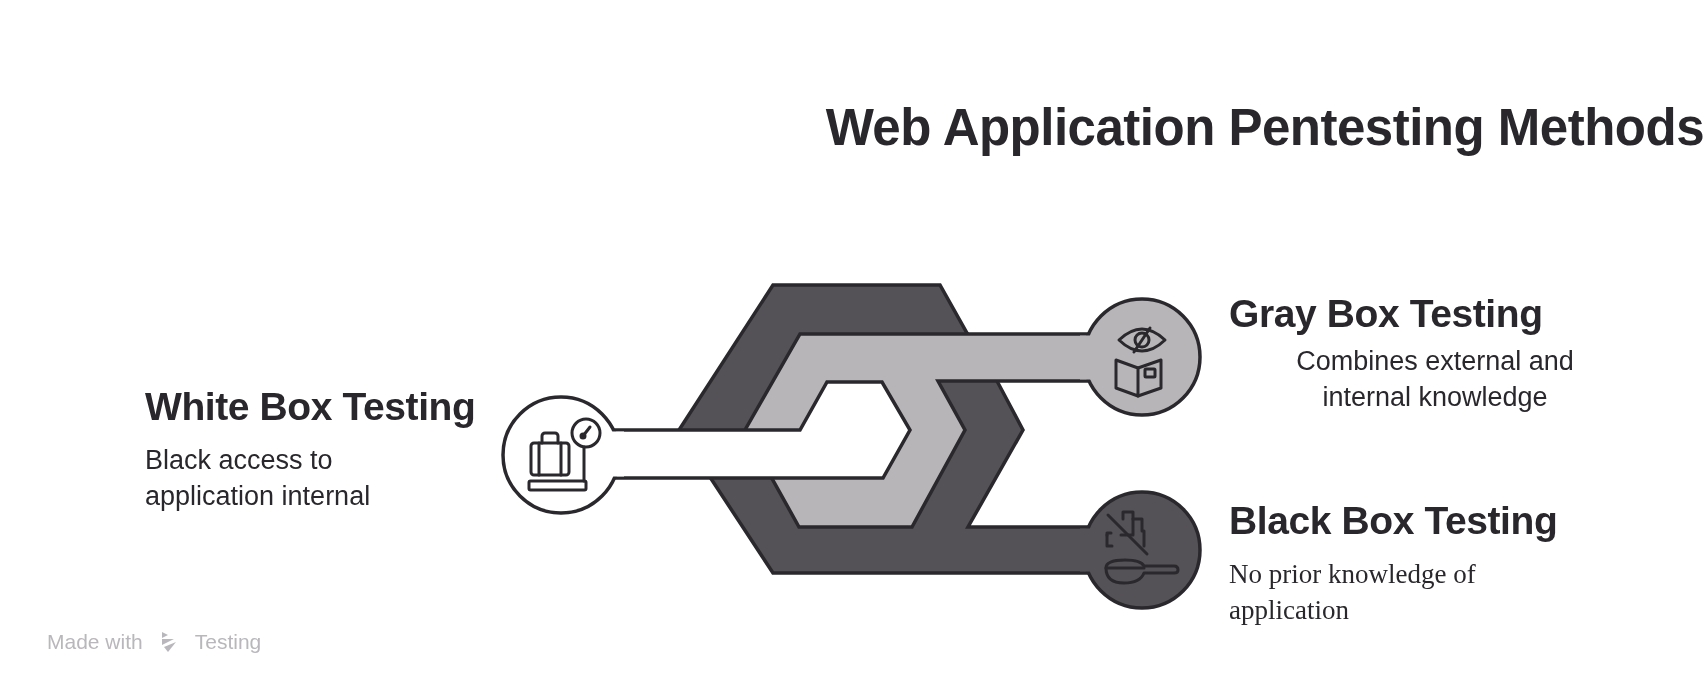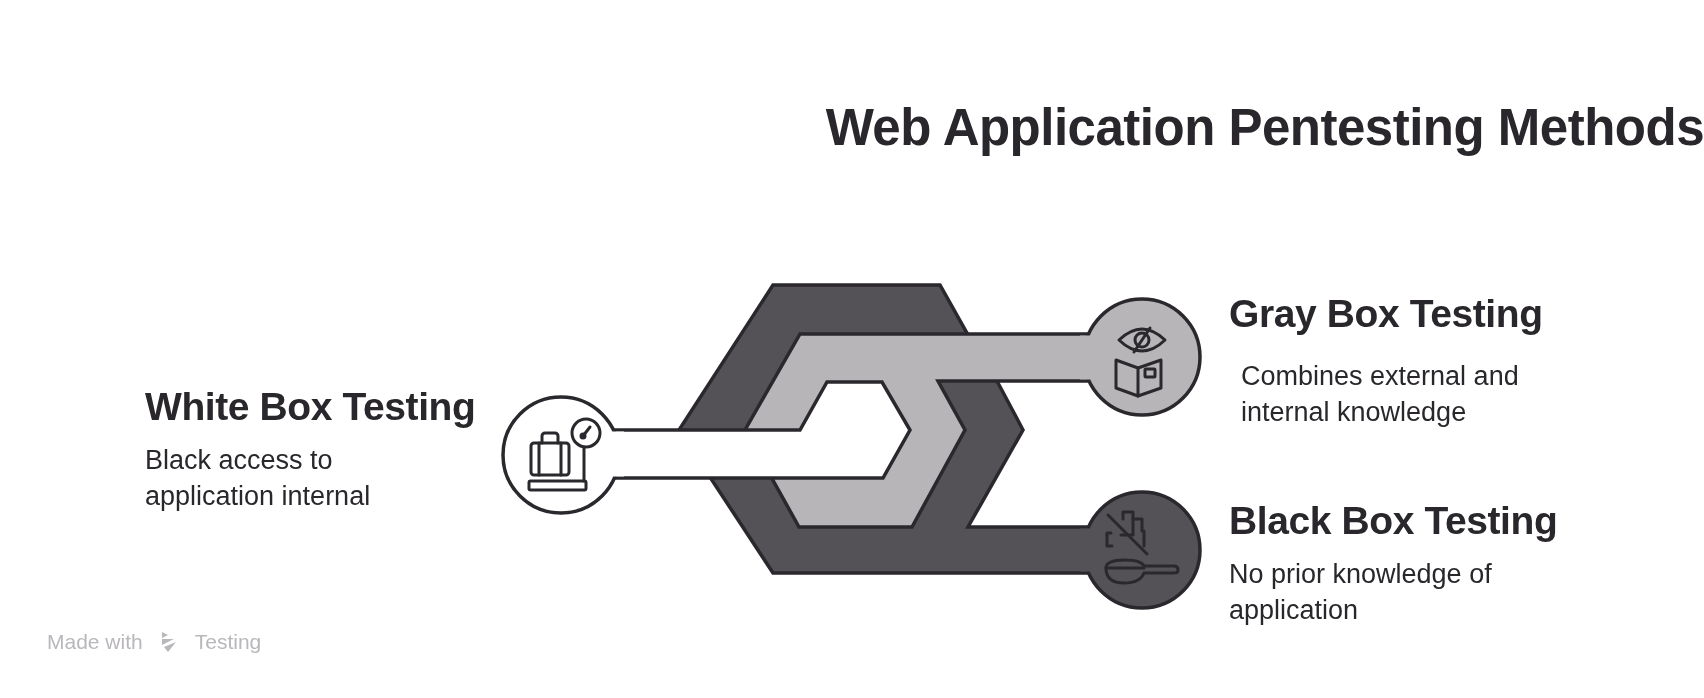--- a/index.html
+++ b/index.html
@@ -7,23 +7,23 @@
          font-family: "Liberation Sans", "DejaVu Sans", sans-serif; color: #29272b; }
   .title { position: absolute; left: 0; width: 1704px; top: 98px; text-align: right;
            font-size: 51px; font-weight: bold; letter-spacing: -0.5px; color: #29272b; }
   svg.diagram { position: absolute; left: 0; top: 0; }
   .label { position: absolute; }
   .label h2 { margin: 0; font-size: 39px; font-weight: bold; letter-spacing: -0.4px; color: #29272b; line-height: 46px; }
   .label p { margin: 0; font-size: 27px; line-height: 36px; color: #29272b; }
   .white-label { left: 145px; top: 384px; width: 340px; }
   .white-label p { margin-top: 12px; }
   .gray-label { left: 1229px; top: 291px; width: 400px; }
-  .gray-label p { margin-top: 21px; padding-left: 12px; }
+  .gray-label p { margin-top: 6px; padding-left: 12px; text-align: center; }
   .black-label { left: 1229px; top: 498px; width: 400px; }
-  .black-label p { margin-top: 12px; }
+  .black-label p { margin-top: 12px; font-family: Liberation Serif, serif; }
   .footer { position: absolute; left: 47px; top: 630px; font-size: 21px; color: #b9b7bb;
             display: flex; align-items: center; gap: 16px; }
   .footer svg { display: block; }
 </style>
 </head>
 <body>
 
 <div class="title">Web Application Pentesting Methods</div>
 
 <svg class="diagram" width="1704" height="698" viewBox="0 0 1704 698" xmlns="http://www.w3.org/2000/svg">

